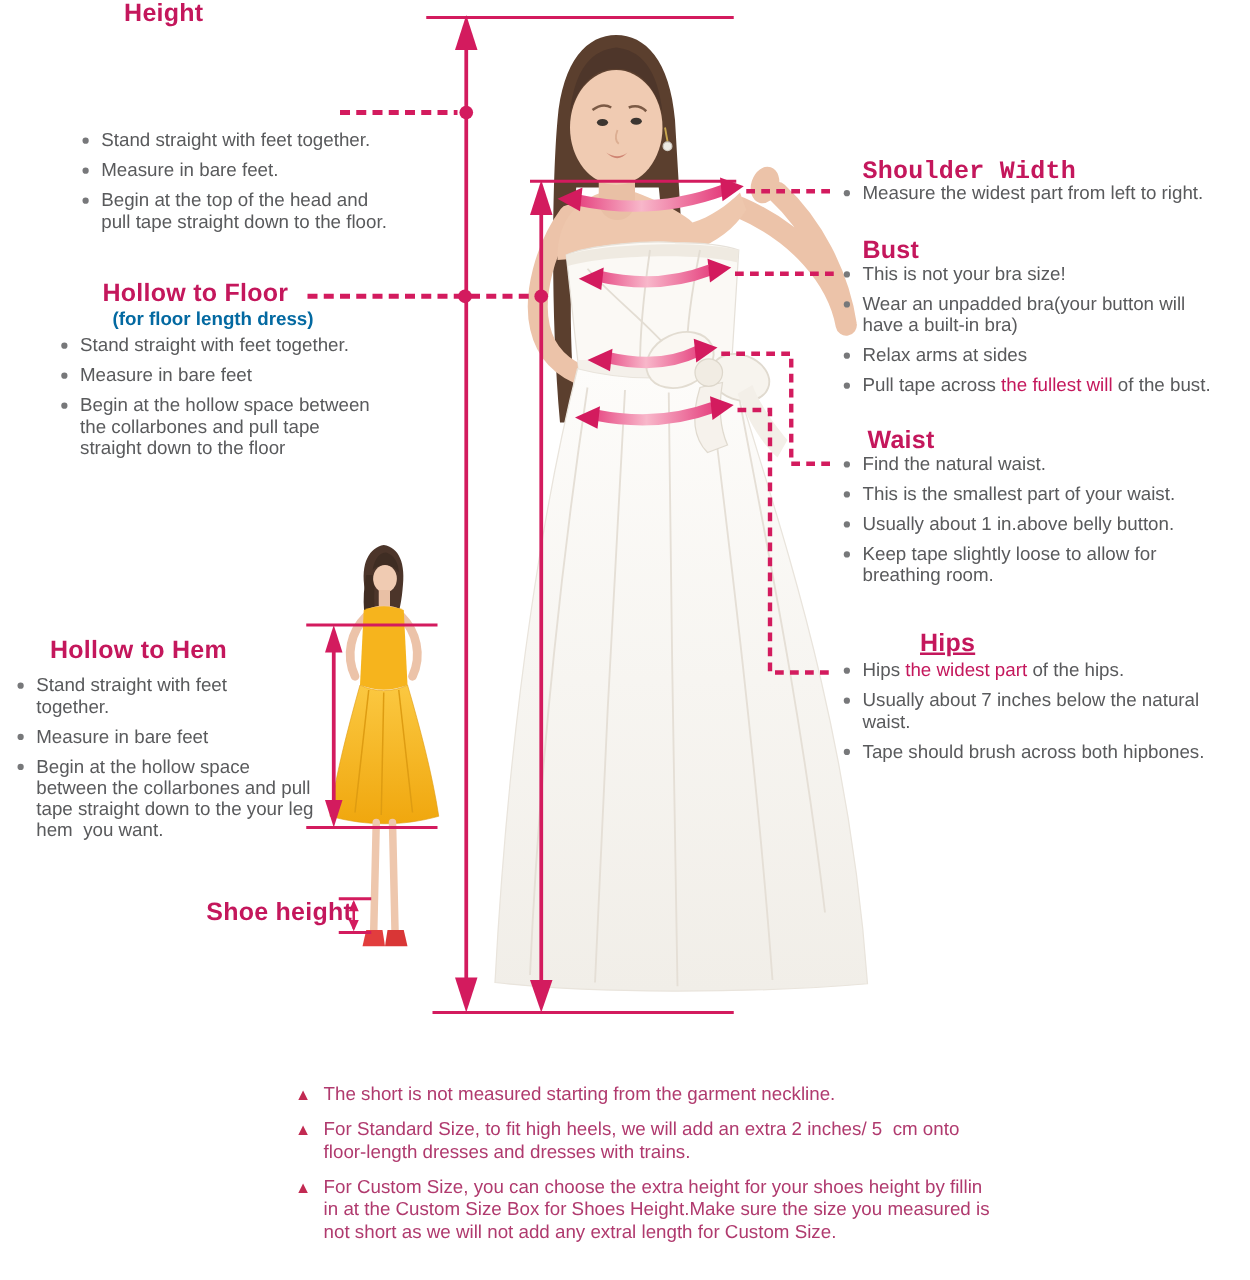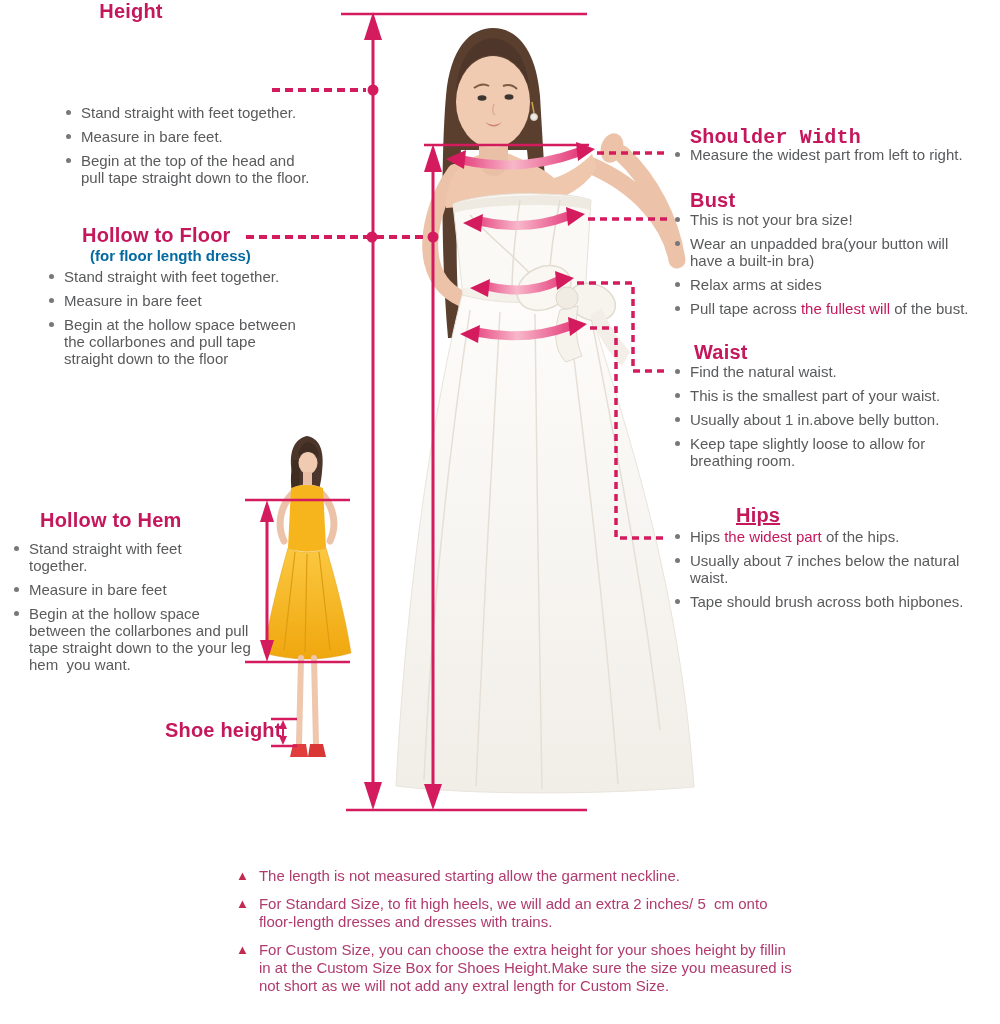--- a/index.html
+++ b/index.html
@@ -243,21 +243,21 @@
   <ul class="abs blist" style="left:671px;top:528px;width:329px;">
     <li><span class="bt">Hips </span><span class="bt hl">the widest part</span><span class="bt"> of the hips.</span></li>
     <li><span class="bt">Usually about 7 inches below the natural
 waist.</span></li>
     <li><span class="bt">Tape should brush across both hipbones.</span></li>
   </ul>
 
   <div class="abs" style="left:236px;top:867px;width:620px;">
     <div class="warn-item">
       <span class="warn-tri">▲</span>
-      <span class="warn-text">The length is not measured starting allow the garment neckline.</span>
+      <span class="warn-text">The short is not measured starting from the garment neckline.</span>
     </div>
     <div class="warn-item">
       <span class="warn-tri">▲</span>
       <span class="warn-text">For Standard Size, to fit high heels, we will add an extra 2 inches/ 5  cm onto
 floor-length dresses and dresses with trains.</span>
     </div>
     <div class="warn-item">
       <span class="warn-tri">▲</span>
       <span class="warn-text">For Custom Size, you can choose the extra height for your shoes height by fillin
 in at the Custom Size Box for Shoes Height.Make sure the size you measured is

